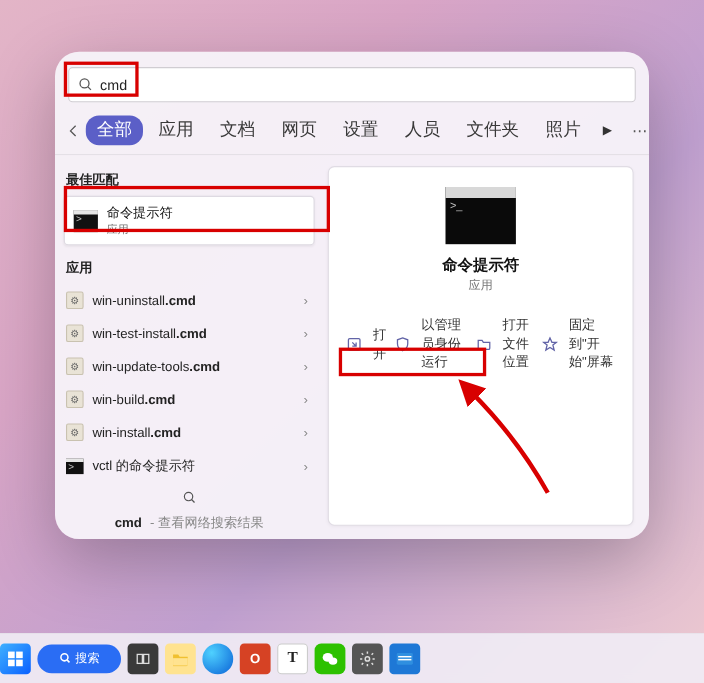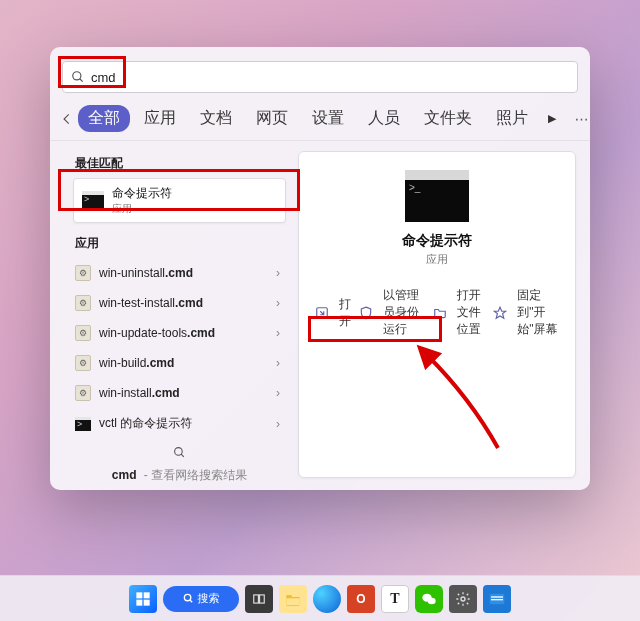--- a/index.html
+++ b/index.html
@@ -6,21 +6,21 @@
   html, body { width: 640px; height: 621px; font-family: "Segoe UI", "Microsoft YaHei", Arial, sans-serif; overflow: hidden; }
   body {
     background: linear-gradient(135deg, #e3b5c7 0%, #d9a5c6 30%, #c0a0d0 60%, #eecad0 100%);
     position: relative;
   }
   .search-panel {
     position: absolute;
     left: 50px; top: 47px;
     width: 540px; height: 443px;
     background: rgba(246,242,248,0.97);
-    border-radius: 10px;
+    border-radius: 22px;
     box-shadow: 0 20px 60px rgba(0,0,0,0.25);
     overflow: hidden;
   }
   .search-bar {
     margin: 14px 12px 10px 12px;
     height: 32px;
     background: #fff;
     border: 1px solid #d0cdd2;
     border-radius: 4px;
     display: flex; align-items: center;
@@ -50,21 +50,21 @@
   .tab.active { background: #5b5fc7; color: #fff; }
   .more-dots { margin-left: auto; color:#555; font-size:14px; padding:3px 8px; }
   .avatar {
     width: 22px; height: 22px; border-radius: 50%;
     background: #e6e2ea; color:#555; font-size:11px;
     display:flex;align-items:center;justify-content:center;
     margin-left: 4px;
   }
   .play-tab { font-size: 11px; color:#333; padding:3px 6px;}
   .body-area { display:flex; height: calc(100% - 96px); }
-  .left-col { width: 240px; padding: 10px 4px 10px 23px; }
+  .left-col { width: 240px; padding: 10px 4px 10px 8px; }
   .right-col { flex:1; padding: 10px 14px 10px 8px; }
   .section-label { font-size:12px; font-weight:600; color:#222; margin: 4px 0 6px 2px; }
   .best-card {
     background: #fff;
     border: 1px solid #dedae2;
     border-radius: 4px;
     display:flex; align-items:center;
     padding: 6px 8px;
     gap: 8px;
     box-shadow: 0 1px 2px rgba(0,0,0,0.05);
@@ -102,21 +102,21 @@
   .preview-box::after{content:">_";position:absolute;left:4px;top:2px;color:#bbb;font-size:10px;}
   .preview-title{ text-align:center; font-size:14px; font-weight:600; color:#111; }
   .preview-sub{ text-align:center; font-size:11px; color:#777; margin-top:2px; margin-bottom:14px;}
   .action-list { display:flex; flex-direction:row; gap:2px;}
   .action-item { display:flex; align-items:center; gap:10px; padding:6px 2px; font-size:12px; color:#333; cursor:pointer;}
   .action-icon{ width:16px;height:16px;color:#6264a7;display:flex;align-items:center;justify-content:center; }
   .taskbar {
     position:absolute; left:0; right:0; bottom:0; height:46px;
     background: rgba(240,236,244,0.92);
     border-top:1px solid rgba(0,0,0,0.06);
-    display:flex; align-items:center; justify-content:center; gap:6px;
+    display:flex; align-items:center; gap:6px;
     backdrop-filter: blur(4px);
   }
   .tb-icon{ width:28px;height:28px;border-radius:4px;display:flex;align-items:center;justify-content:center;font-size:14px; }
   .tb-start{ background:linear-gradient(135deg,#3fb0ff,#0a60ff);}
   .tb-search{ background:#2a6df4;color:#fff;border-radius:14px;width:76px;height:26px;display:flex;align-items:center;justify-content:center;gap:4px;font-size:11px;}
   .tb-edge{background:radial-gradient(circle at 30% 30%,#4fd1ff,#0a62d6);border-radius:50%;}
   .tb-gear{background:#555;color:#fff;}
   .tb-office{background:#d64224;color:#fff;}
   .tb-folder{background:#ffe390;}
   .tb-box{background:#3a3a3a;color:#fff;}

